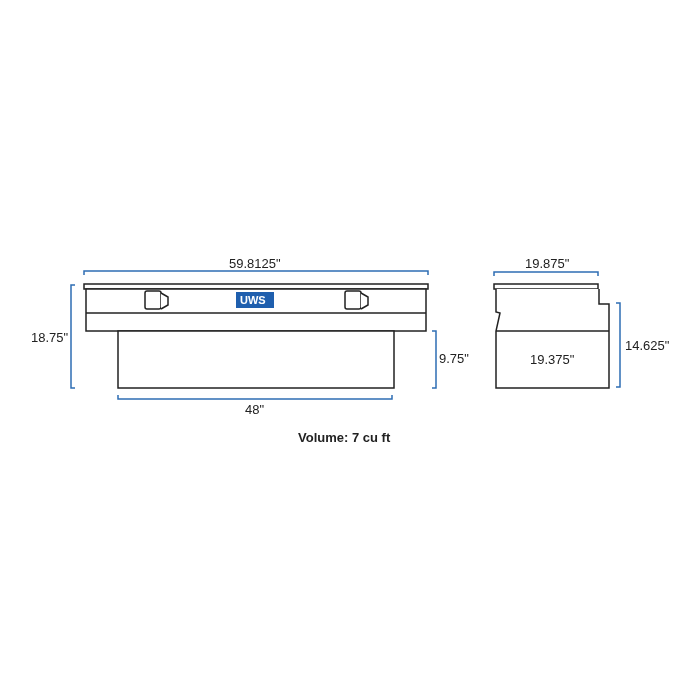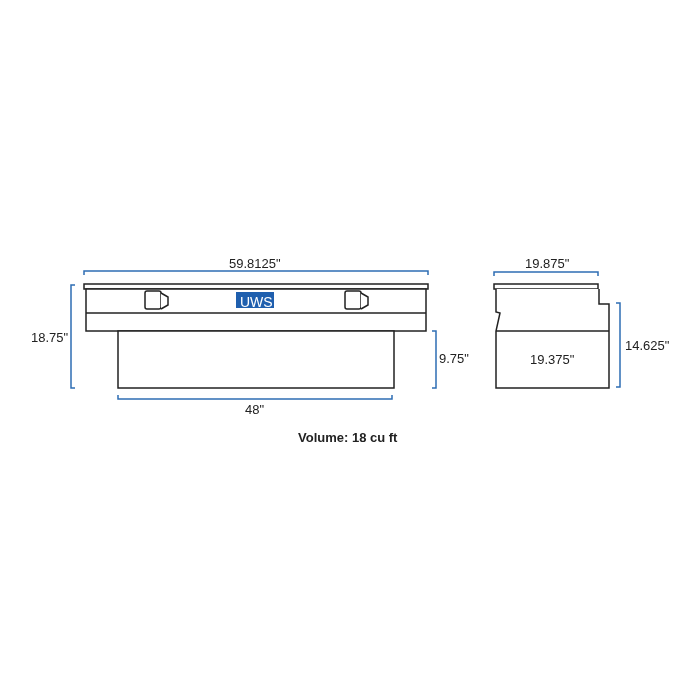--- a/index.html
+++ b/index.html
@@ -37,17 +37,17 @@
     <rect x="494" y="284" width="104" height="5"></rect>
     <path d="M496 289 V312 L500 313 L496 331 V388 H609 V304 H599 V289"></path>
     <line x1="496" y1="331" x2="609" y2="331"></line>
   </g>
 </svg>
 
 <div class="lbl" style="left:229px;top:256px;">59.8125"</div>
 <div class="lbl" style="left:31px;top:330px;">18.75"</div>
 <div class="lbl" style="left:439px;top:351px;">9.75"</div>
 <div class="lbl" style="left:245px;top:402px;">48"</div>
-<div class="lbl" style="left:240px;top:294px;font-size:14px;font-weight:normal;color:#fff;">UWS</div>
+<div class="lbl" style="left:240px;top:294px;font-size:11px;font-weight:bold;color:#fff;">UWS</div>
 <div class="lbl" style="left:525px;top:256px;">19.875"</div>
 <div class="lbl" style="left:530px;top:352px;">19.375"</div>
 <div class="lbl" style="left:625px;top:338px;">14.625"</div>
-<div class="lbl" style="left:298px;top:430px;font-weight:bold;">Volume: 18 cu ft</div>
+<div class="lbl" style="left:298px;top:430px;font-weight:bold;">Volume: 7 cu ft</div>
 
 </body></html>

